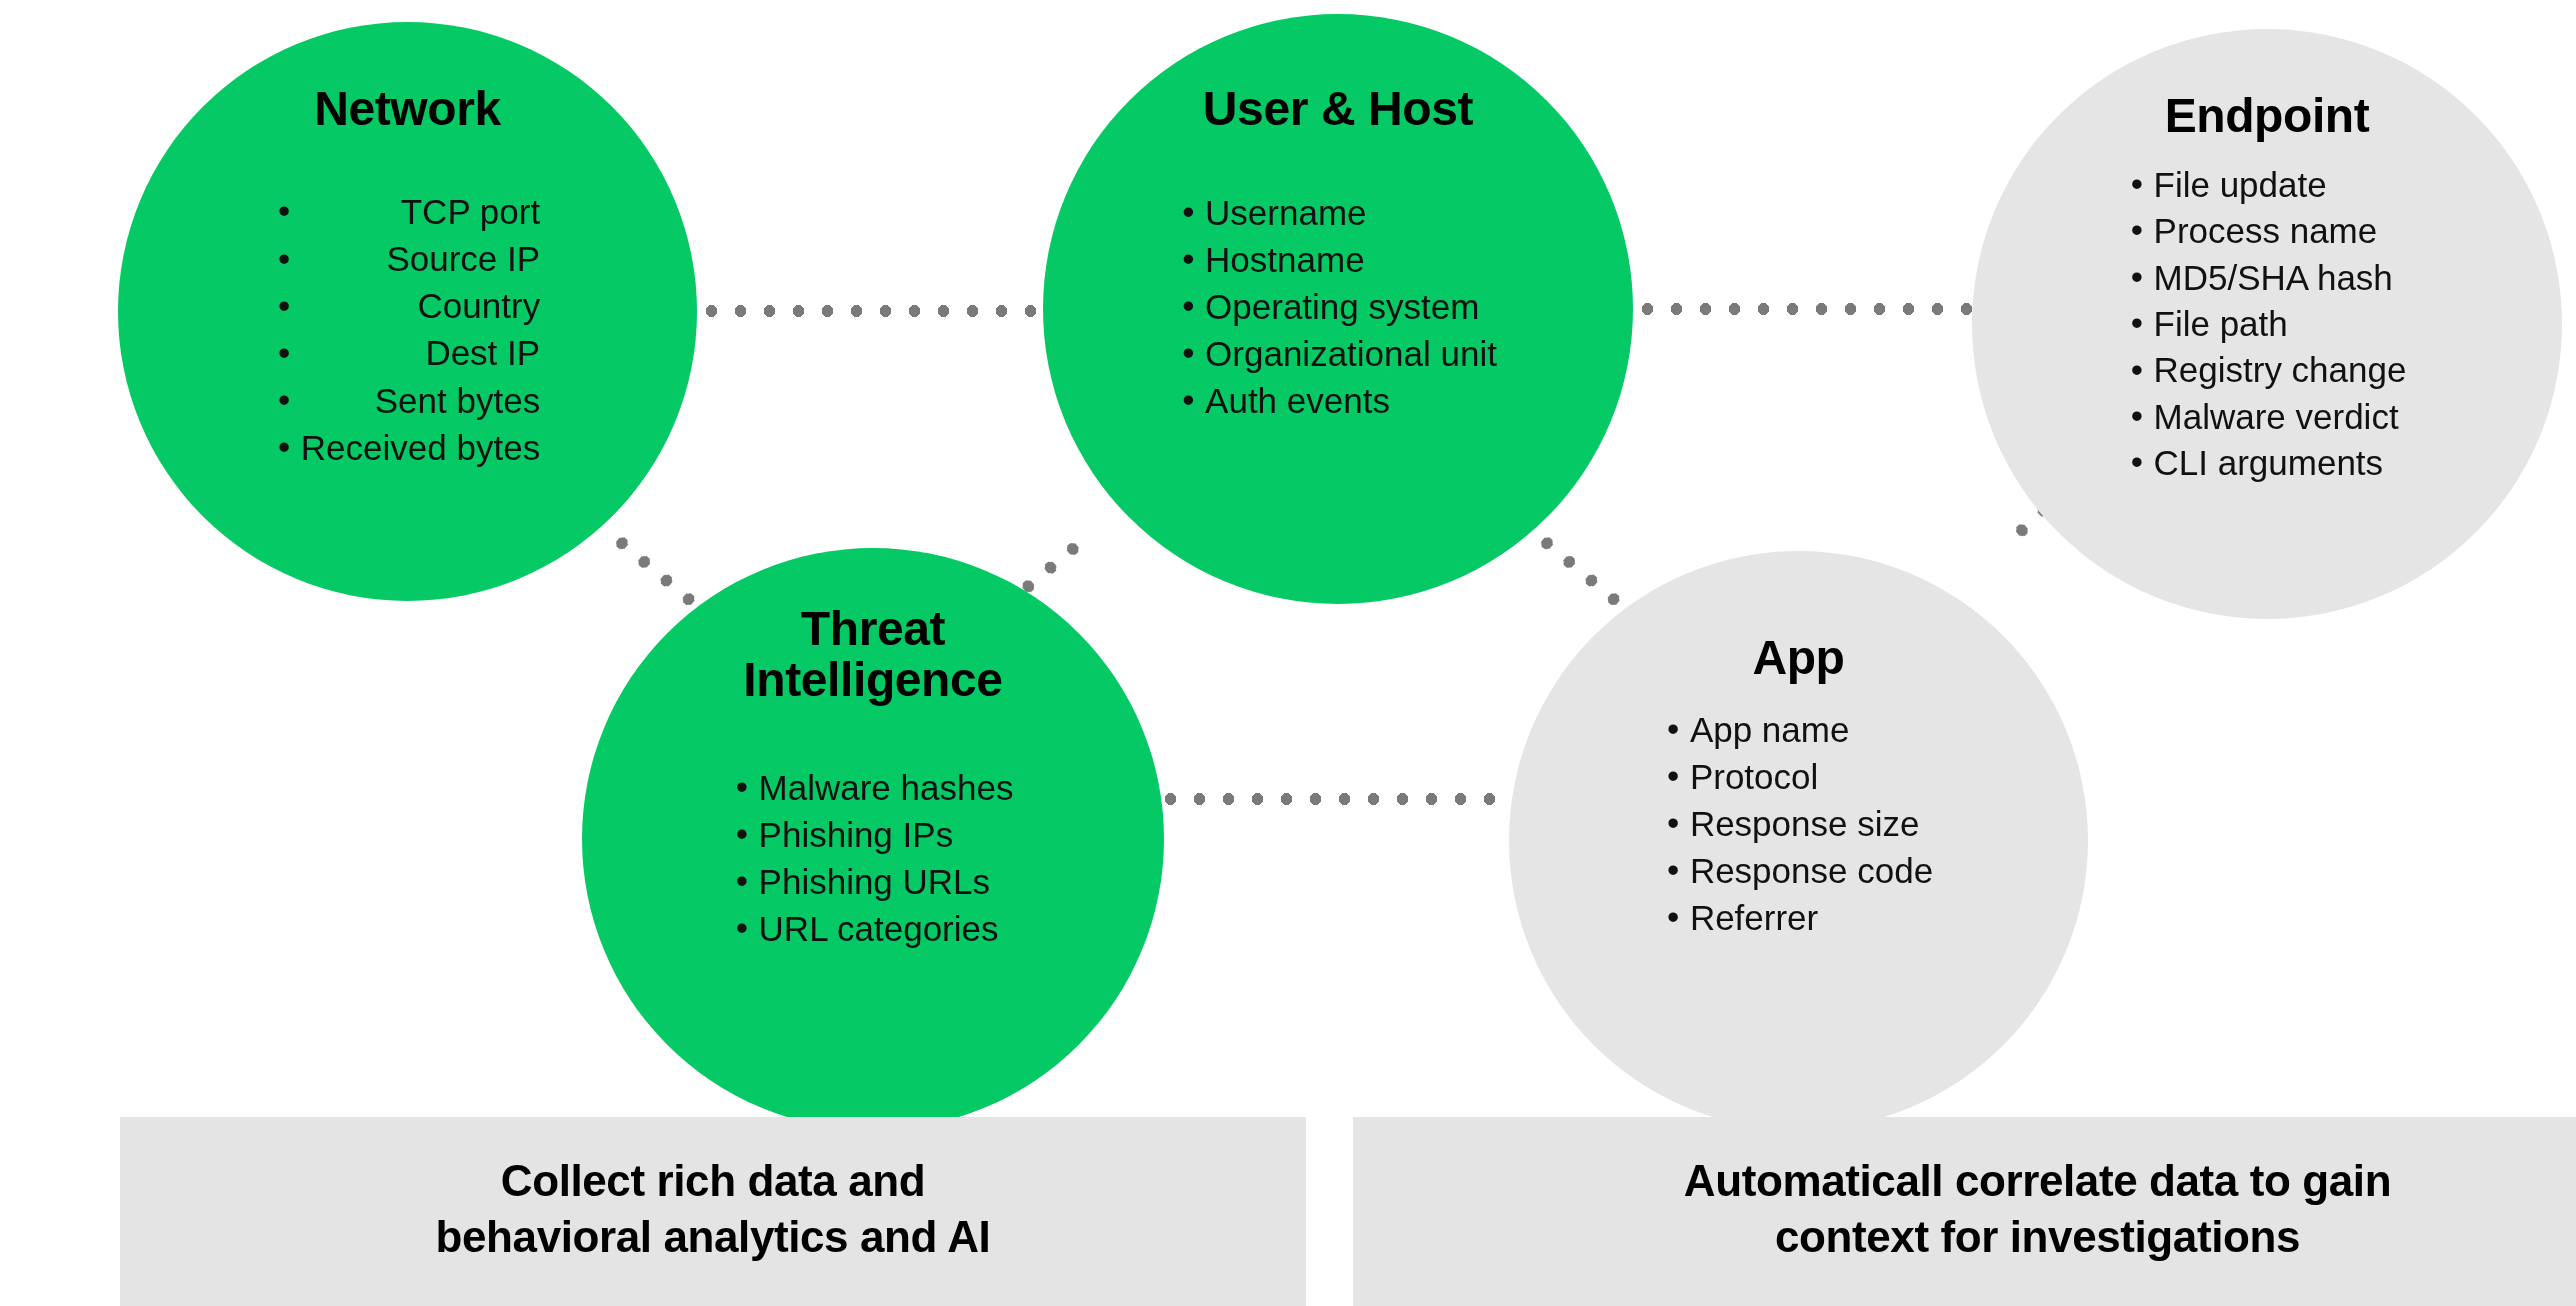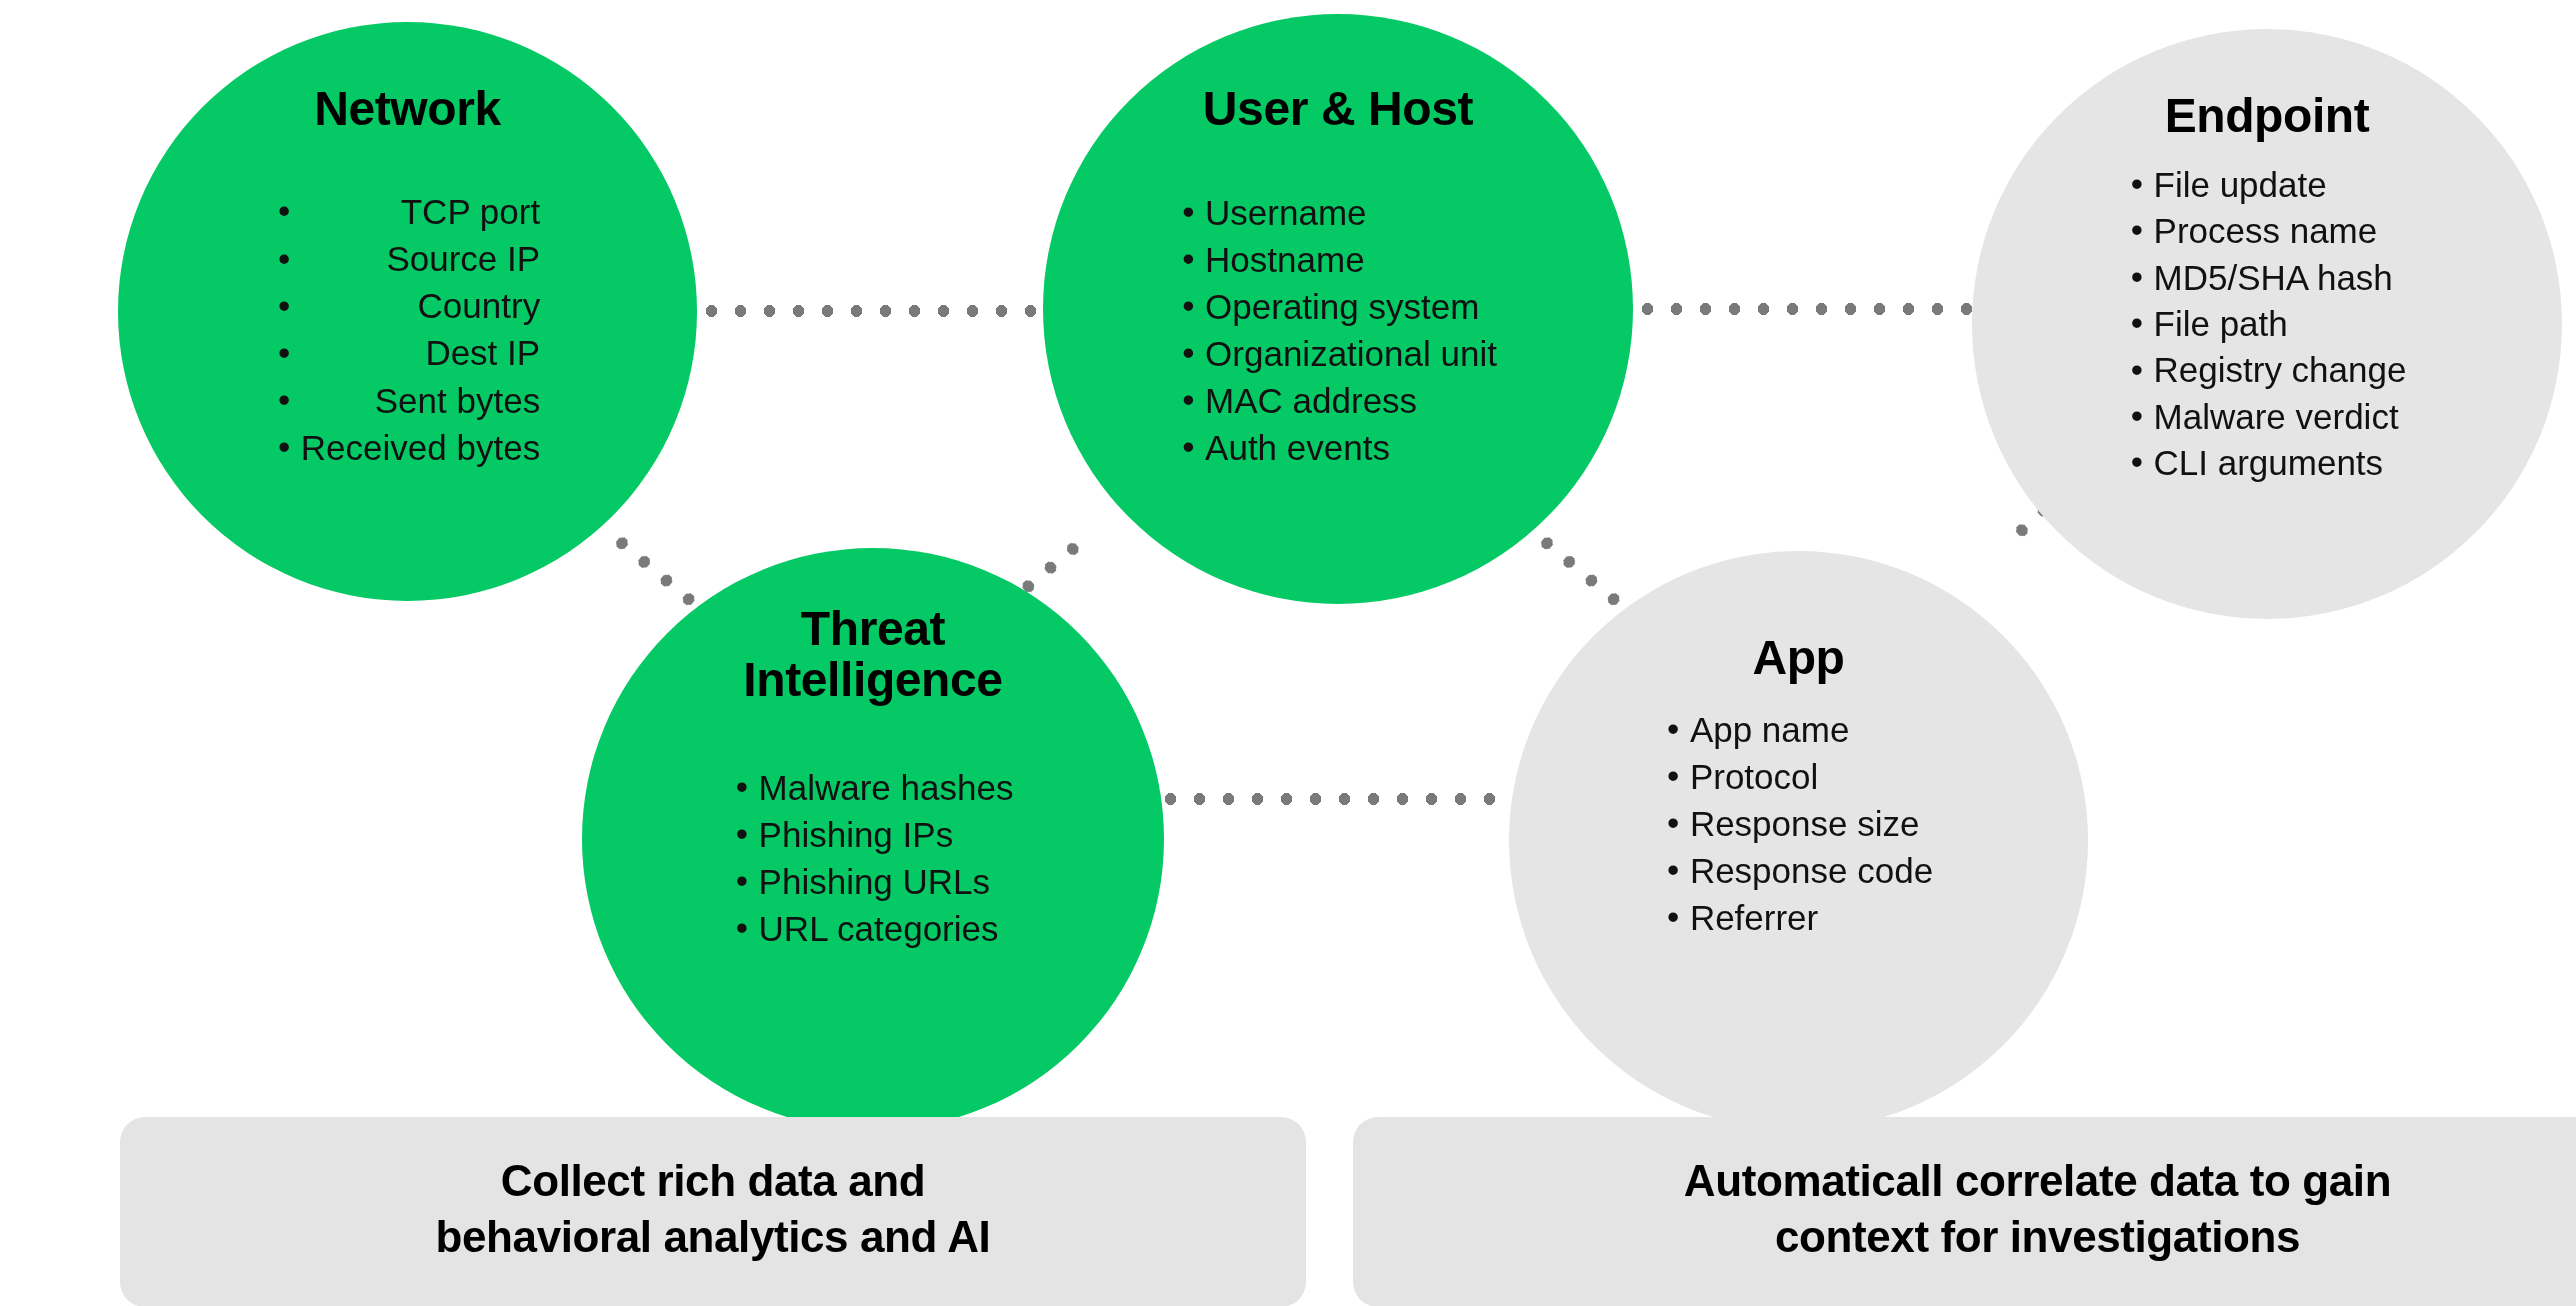--- a/index.html
+++ b/index.html
@@ -102,21 +102,20 @@
   #conn-app-endpoint    { left: 2011px; top: 534px;  width: 116px; transform: rotate(-42deg); }
 
   
   .caption-bar {
     position: absolute;
     background: #E4E4E4;
     display: flex;
     align-items: center;
     justify-content: center;
     text-align: center;
-    border-radius: 25px;
   }
   .caption-text {
     font-weight: bold;
     font-size: 44px;
     line-height: 1.28;
     color: #000000;
     letter-spacing: -0.4px;
     white-space: pre-line;
     padding: 0 23px;
   }
@@ -150,21 +149,20 @@
       </ul>
   </div>
 
   <div class="bubble dark" id="bubble-user-host">
     <div class="bubble-title">User &amp; Host</div>
     <ul class="bubble-list">
         <li>Username</li>
         <li>Hostname</li>
         <li>Operating system</li>
         <li>Organizational unit</li>
-        <li>MAC address</li>
         <li>Auth events</li>
       </ul>
   </div>
 
   <div class="bubble light" id="bubble-endpoint">
     <div class="bubble-title">Endpoint</div>
     <ul class="bubble-list">
         <li>File update</li>
         <li>Process name</li>
         <li>MD5/SHA hash</li>

